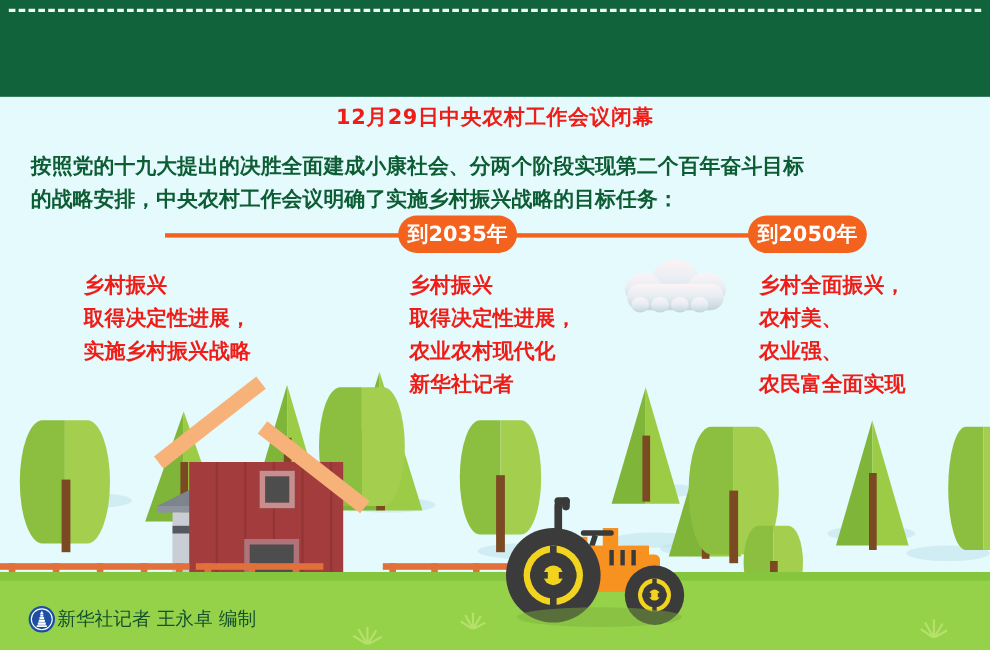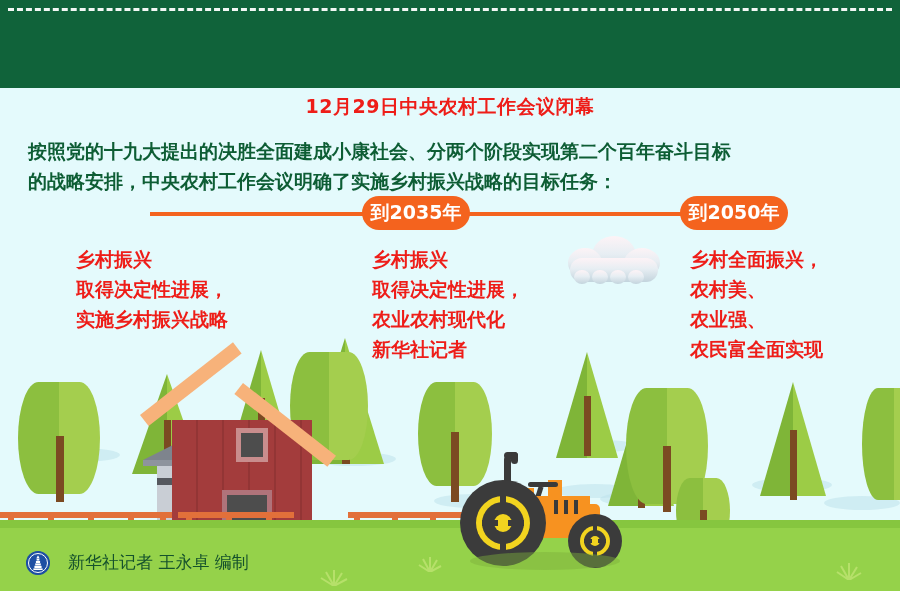--- a/index.html
+++ b/index.html
@@ -103,21 +103,21 @@
   .tr{position:absolute;}
   .tr-body{position:absolute;background:#f79220;}
   .tr-dark{position:absolute;background:#3a3a3a;}
   .tire{position:absolute;border-radius:50%;background:#3b3b3b;}
   .rim{position:absolute;border-radius:50%;background:#f2d41f;}
   .rim-in{position:absolute;border-radius:50%;background:#3b3b3b;}
   .hub{position:absolute;border-radius:50%;background:#f2d41f;}
   .spoke{position:absolute;background:#3b3b3b;}
   
   .footer-text{
-    position:absolute;left:68px;top:551px;color:#15522c;
+    position:absolute;left:52px;top:551px;color:#15522c;
     font-size:17px;font-family:"DejaVu Sans","Liberation Sans",sans-serif;
     white-space:nowrap;
   }
   .logo{
     position:absolute;left:26px;top:551px;width:24px;height:24px;border-radius:50%;
     background:#1e4fa3;
   }
   .grass{position:absolute;}
 </style>
 </head>

